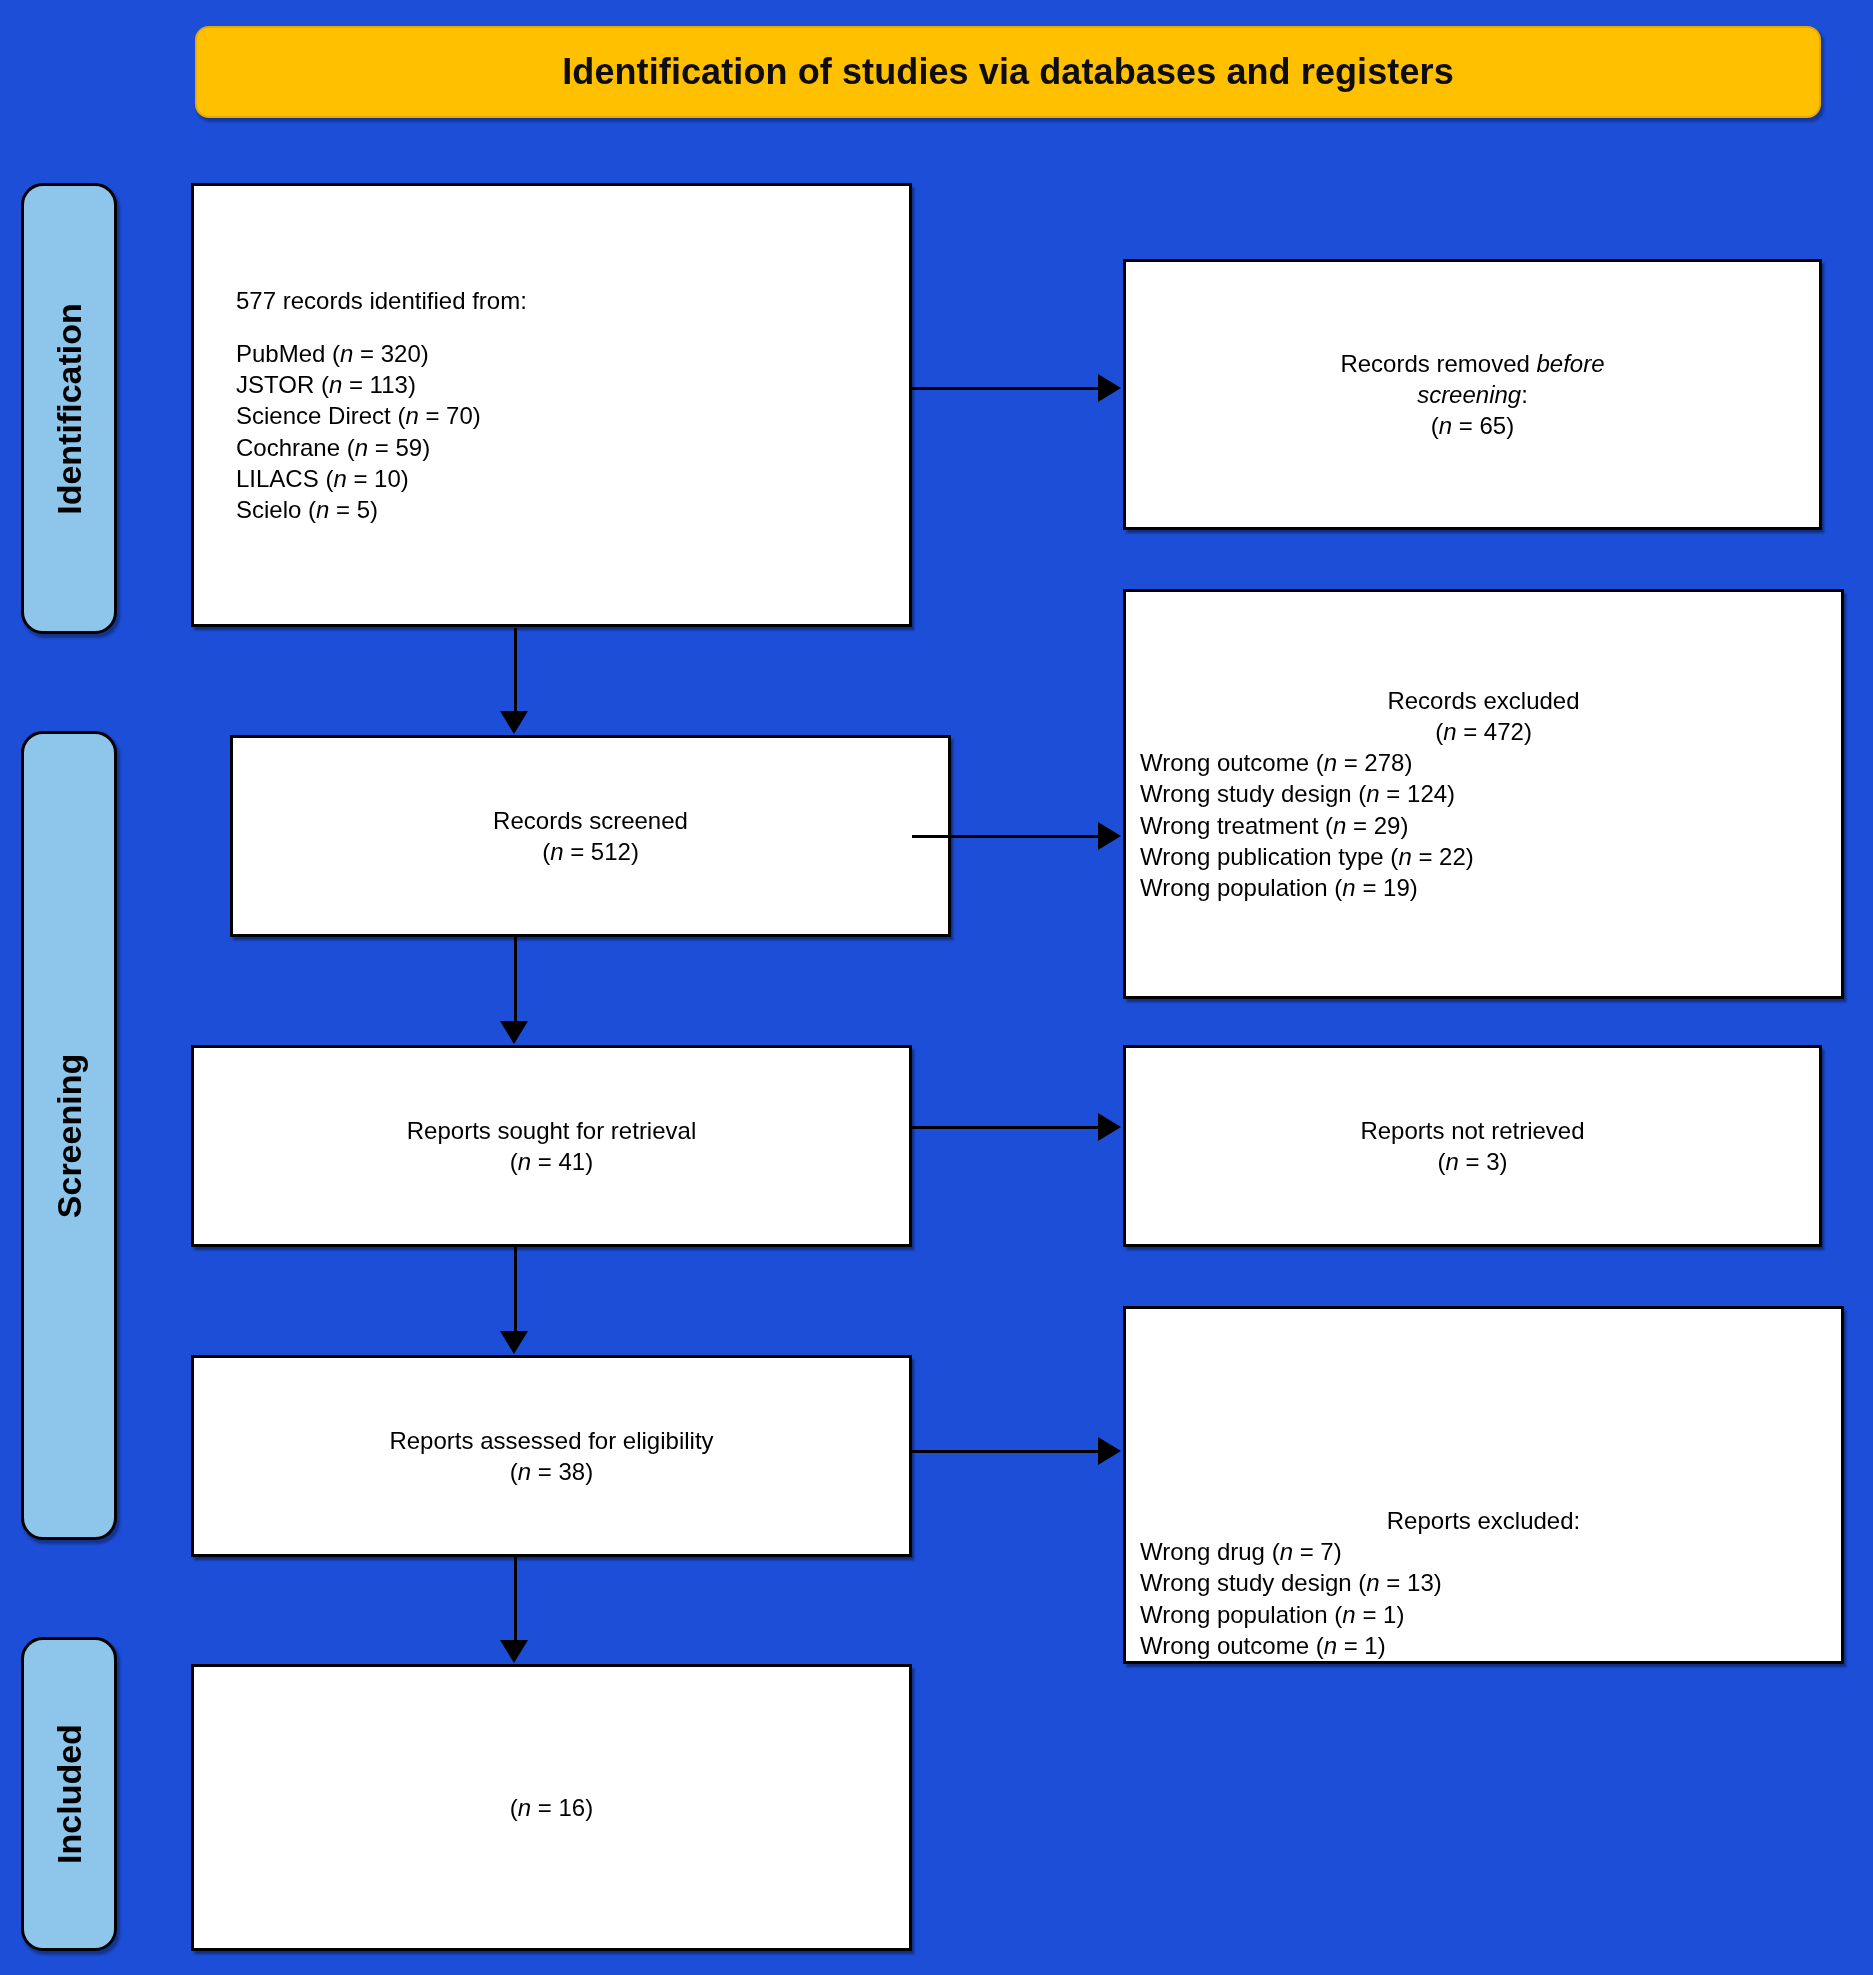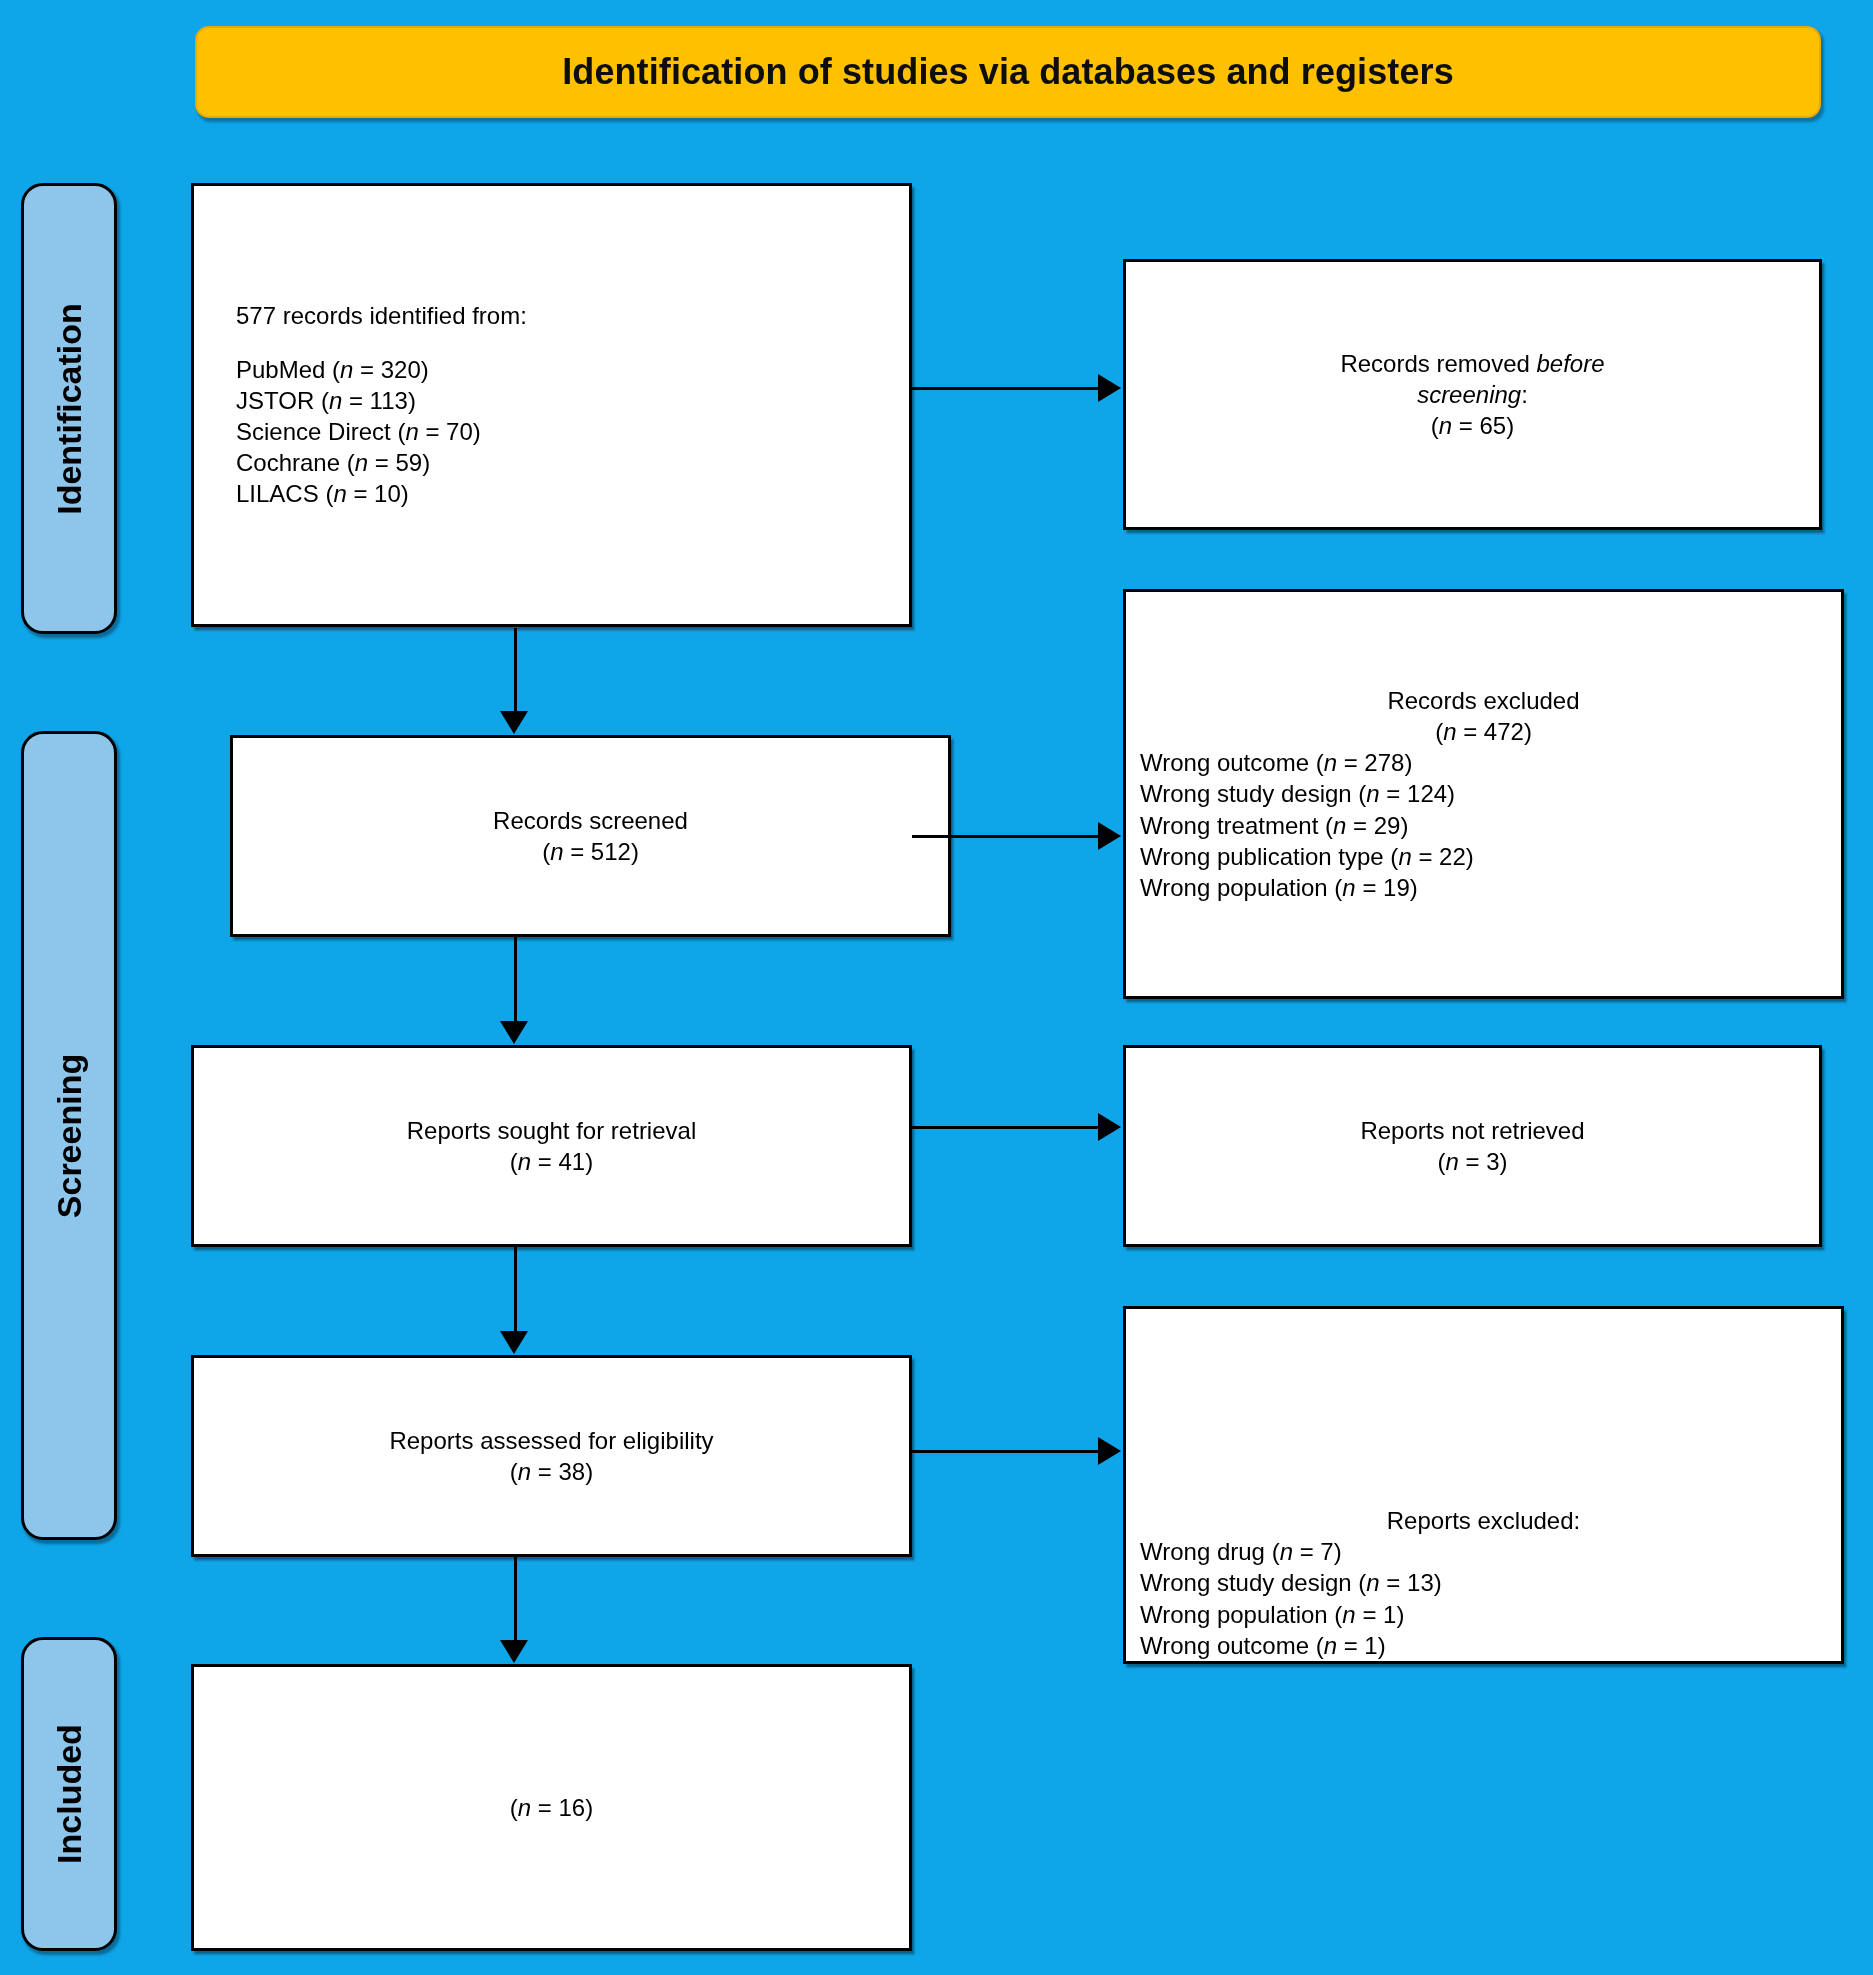--- a/index.html
+++ b/index.html
@@ -7,21 +7,21 @@
     padding: 0;
     background: #ffffff;
   }
   body {
     font-family: "Liberation Sans", sans-serif;
   }
   #canvas {
     position: relative;
     width: 1873px;
     height: 1975px;
-    background: #0ea5e9;
+    background: #1d4ed8;
     overflow: hidden;
   }
 
   
   .banner {
     position: absolute;
     left: 195px;
     top: 26px;
     width: 1626px;
     height: 92px;
@@ -138,20 +138,21 @@
 
   <div class="box" style="left:191px; top:183px; width:721px; height:444px;">
     <div class="box-inner">
       <div class="line lft" style="padding-left:28px;">577 records identified from:</div>
       <div class="spacer"></div>
       <div class="line lft" style="padding-left:28px;"><span>PubMed (<i>n</i> = 320)</span></div>
       <div class="line lft" style="padding-left:28px;"><span>JSTOR (<i>n</i> = 113)</span></div>
       <div class="line lft" style="padding-left:28px;"><span>Science Direct (<i>n</i> = 70)</span></div>
       <div class="line lft" style="padding-left:28px;"><span>Cochrane (<i>n</i> = 59)</span></div>
       <div class="line lft" style="padding-left:28px;"><span>LILACS (<i>n</i> = 10)</span></div>
+      <div class="line lft" style="padding-left:28px;"><span>Scielo (<i>n</i> = 5)</span></div>
     </div>
   </div>
 
   <div class="box" style="left:191px; top:735px; width:721px; height:202px;margin-left:39px;">
     <div class="box-inner">
       <div class="line ctr">Records screened</div>
       <div class="line ctr">(<i>n</i> = 512)</div>
     </div>
   </div>
 

